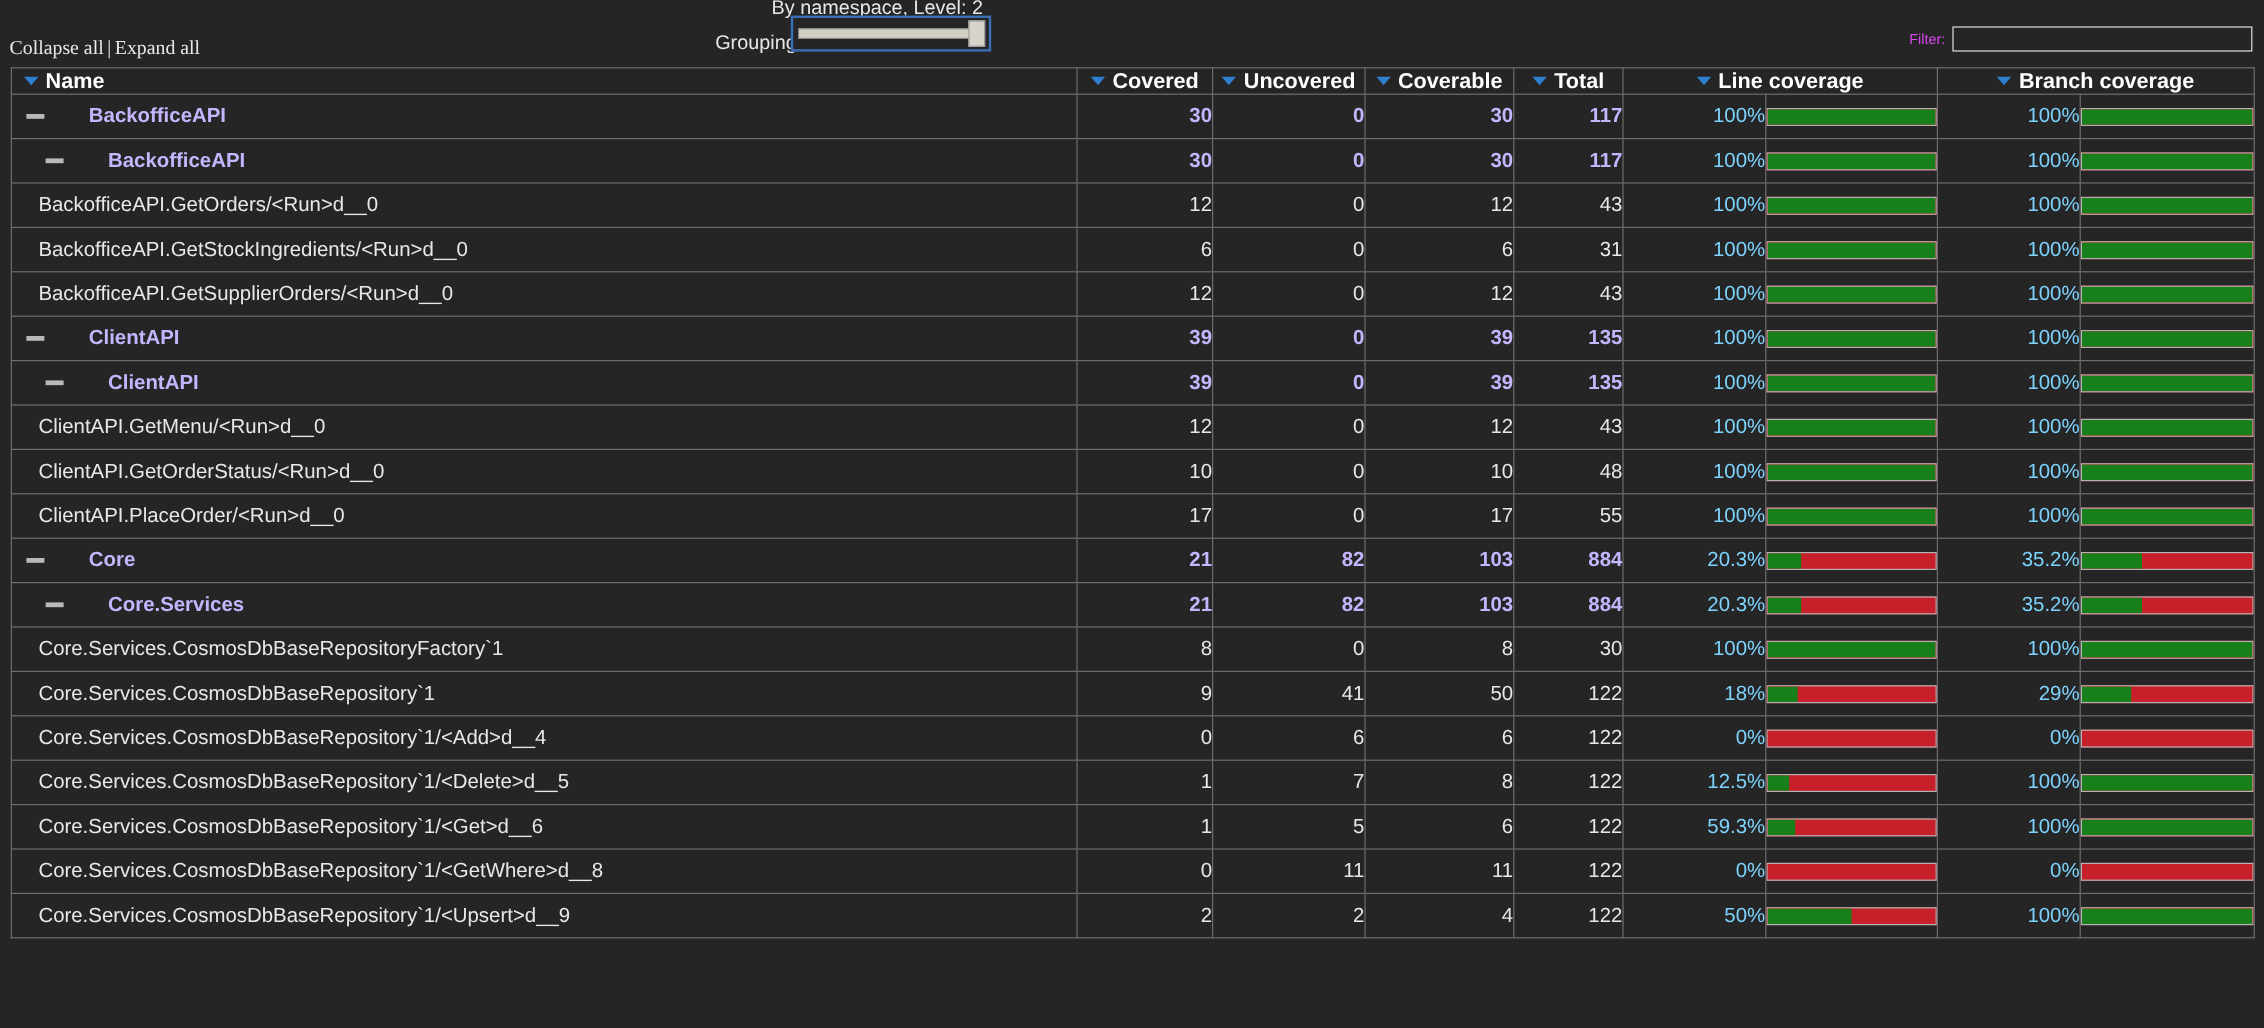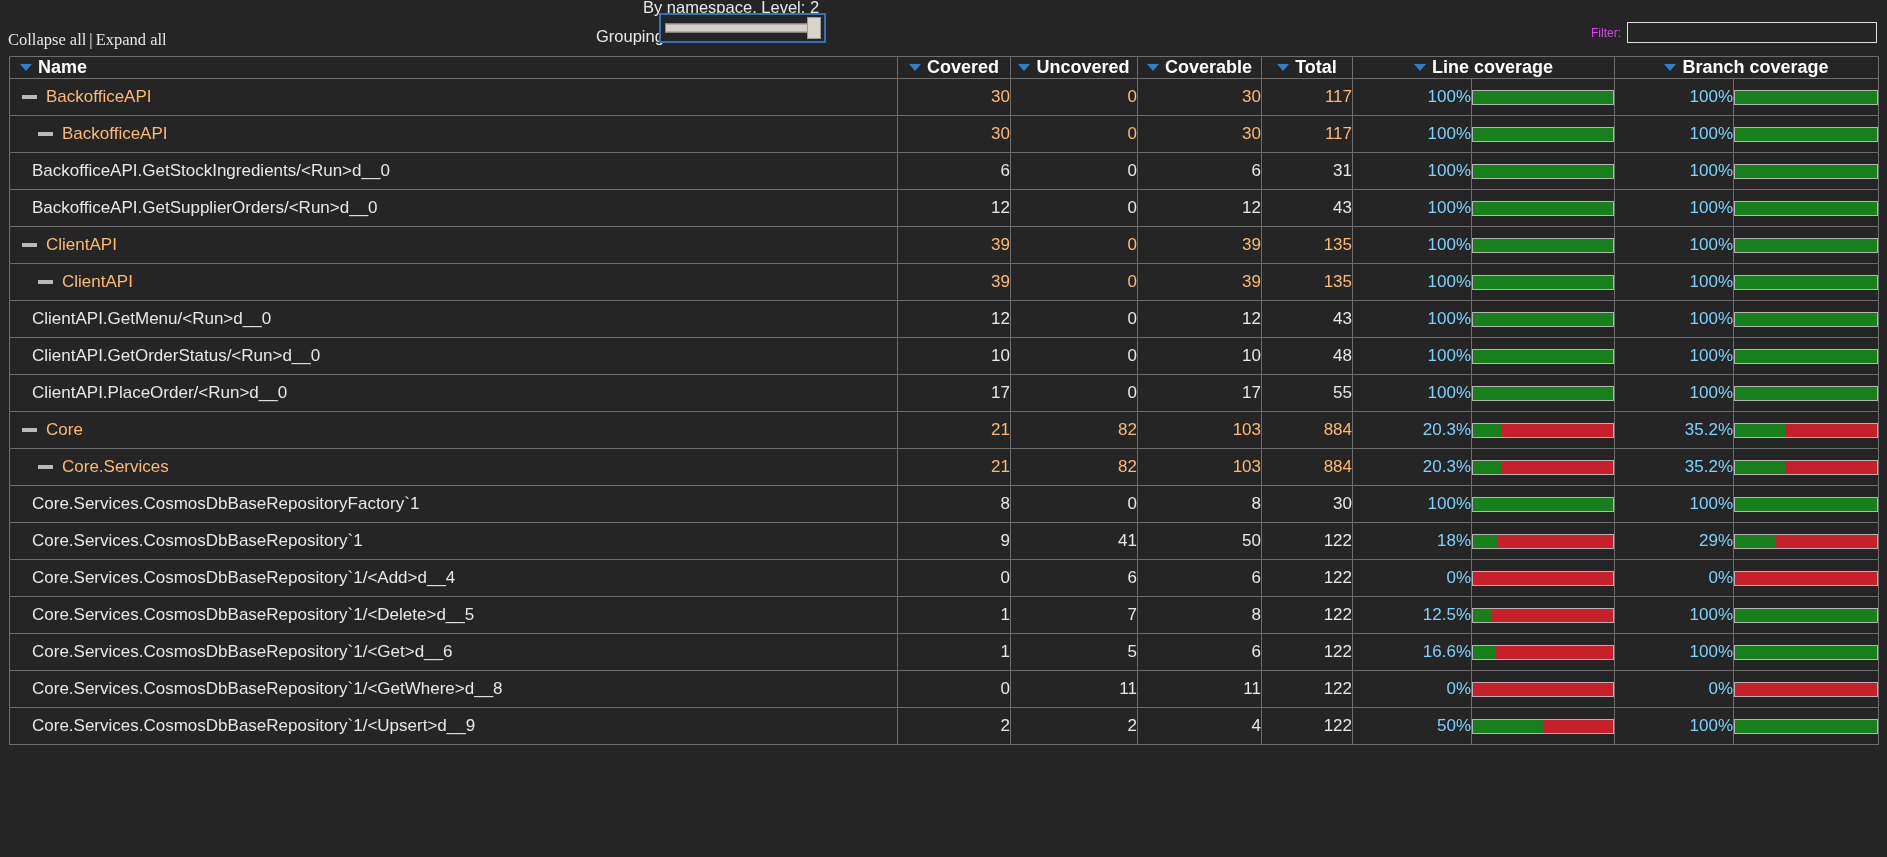--- a/index.html
+++ b/index.html
@@ -172,21 +172,21 @@
   .name-inner.lvl2 { padding-left: 22px; }
   .minus-icon {
     width: 15px;
     height: 4px;
     background: #b9b9b9;
     flex: 0 0 auto;
     cursor: pointer;
   }
   .name-text { color: #e8e8e8; }
   tr.bold .name-text,
-  tr.bold td.num { font-weight: normal; color: #fdba74; }
+  tr.bold td.num { font-weight: bold; color: #c4b5fd; margin-left: 28px; }
 
   td.num {
     text-align: right;
     padding-right: 13px;
     color: #e8e8e8;
   }
   td.pct {
     text-align: right;
     padding-right: 13px;
     color: #7dd3fc;
@@ -346,20 +346,43 @@
         <td class="pct">100%</td>
         <td class="bar-cell">
           <div class="bar">
             <div class="fill" style="width: 100%;"></div>
           </div>
         </td>
       </tr>
       <tr>
         <td class="name-cell">
           <div class="name-inner lvl2">
+            <span class="name-text">BackofficeAPI.GetOrders/&lt;Run&gt;d__0</span>
+          </div>
+        </td>
+        <td class="num">12</td>
+        <td class="num">0</td>
+        <td class="num">12</td>
+        <td class="num">43</td>
+        <td class="pct">100%</td>
+        <td class="bar-cell">
+          <div class="bar">
+            <div class="fill" style="width: 100%;"></div>
+          </div>
+        </td>
+        <td class="pct">100%</td>
+        <td class="bar-cell">
+          <div class="bar">
+            <div class="fill" style="width: 100%;"></div>
+          </div>
+        </td>
+      </tr>
+      <tr>
+        <td class="name-cell">
+          <div class="name-inner lvl2">
             <span class="name-text">BackofficeAPI.GetStockIngredients/&lt;Run&gt;d__0</span>
           </div>
         </td>
         <td class="num">6</td>
         <td class="num">0</td>
         <td class="num">6</td>
         <td class="num">31</td>
         <td class="pct">100%</td>
         <td class="bar-cell">
           <div class="bar">
@@ -656,21 +679,21 @@
       <tr>
         <td class="name-cell">
           <div class="name-inner lvl2">
             <span class="name-text">Core.Services.CosmosDbBaseRepository`1/&lt;Get&gt;d__6</span>
           </div>
         </td>
         <td class="num">1</td>
         <td class="num">5</td>
         <td class="num">6</td>
         <td class="num">122</td>
-        <td class="pct">16.6%</td>
+        <td class="pct">59.3%</td>
         <td class="bar-cell">
           <div class="bar">
             <div class="fill" style="width: 16.6%;"></div>
           </div>
         </td>
         <td class="pct">100%</td>
         <td class="bar-cell">
           <div class="bar">
             <div class="fill" style="width: 100%;"></div>
           </div>

